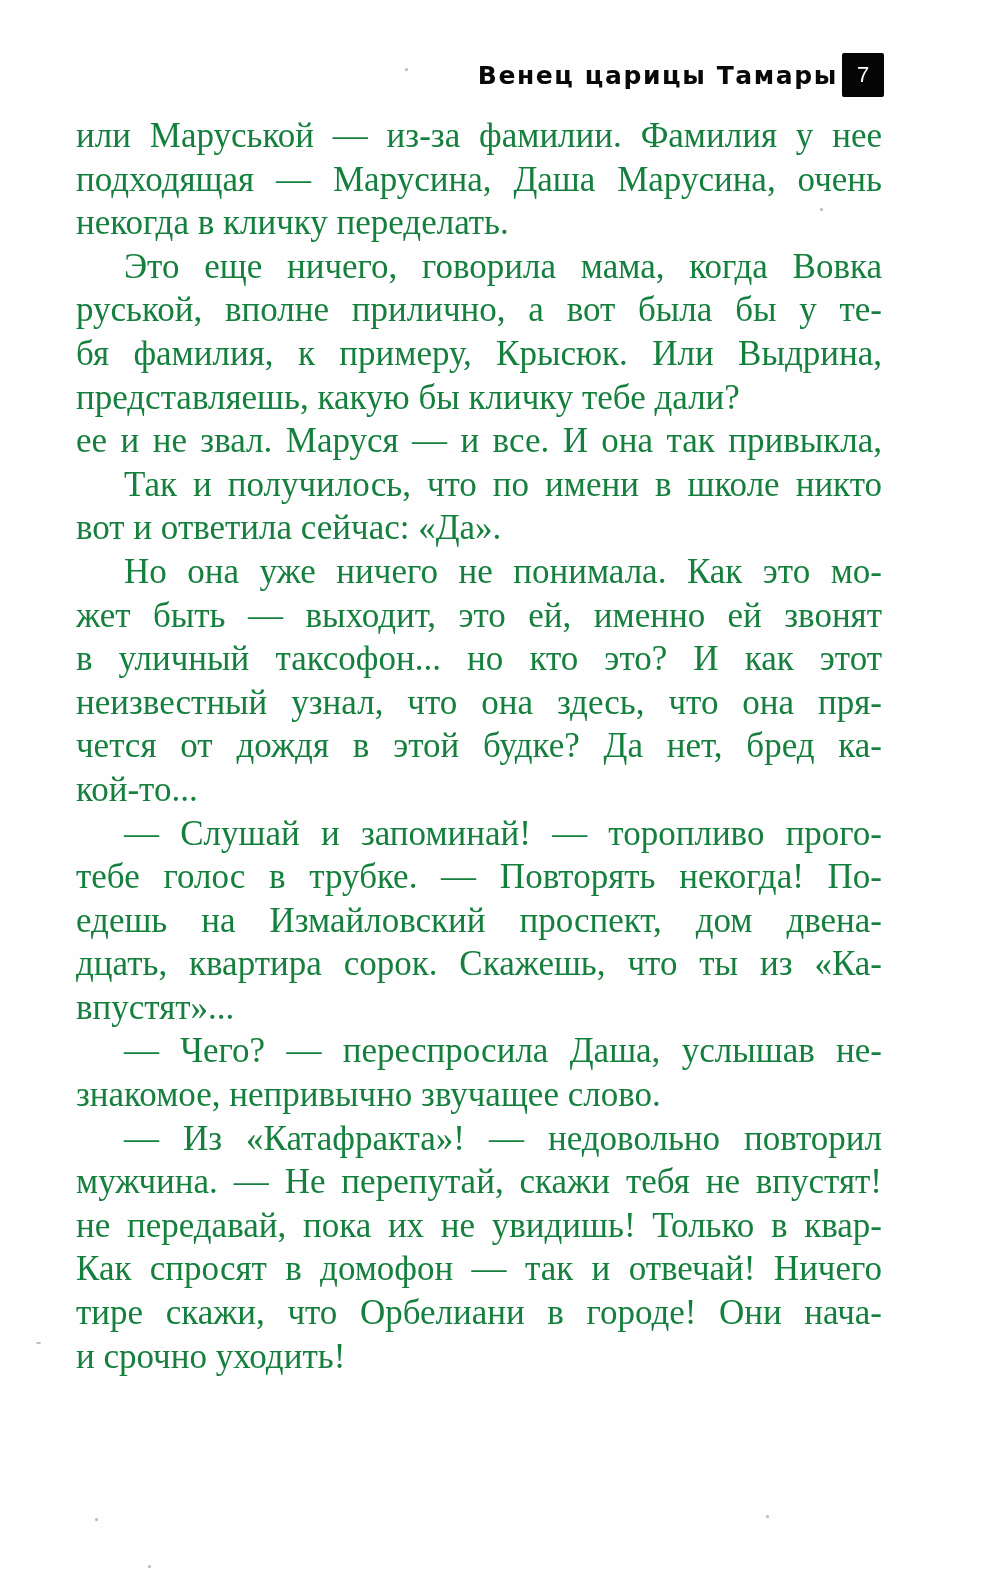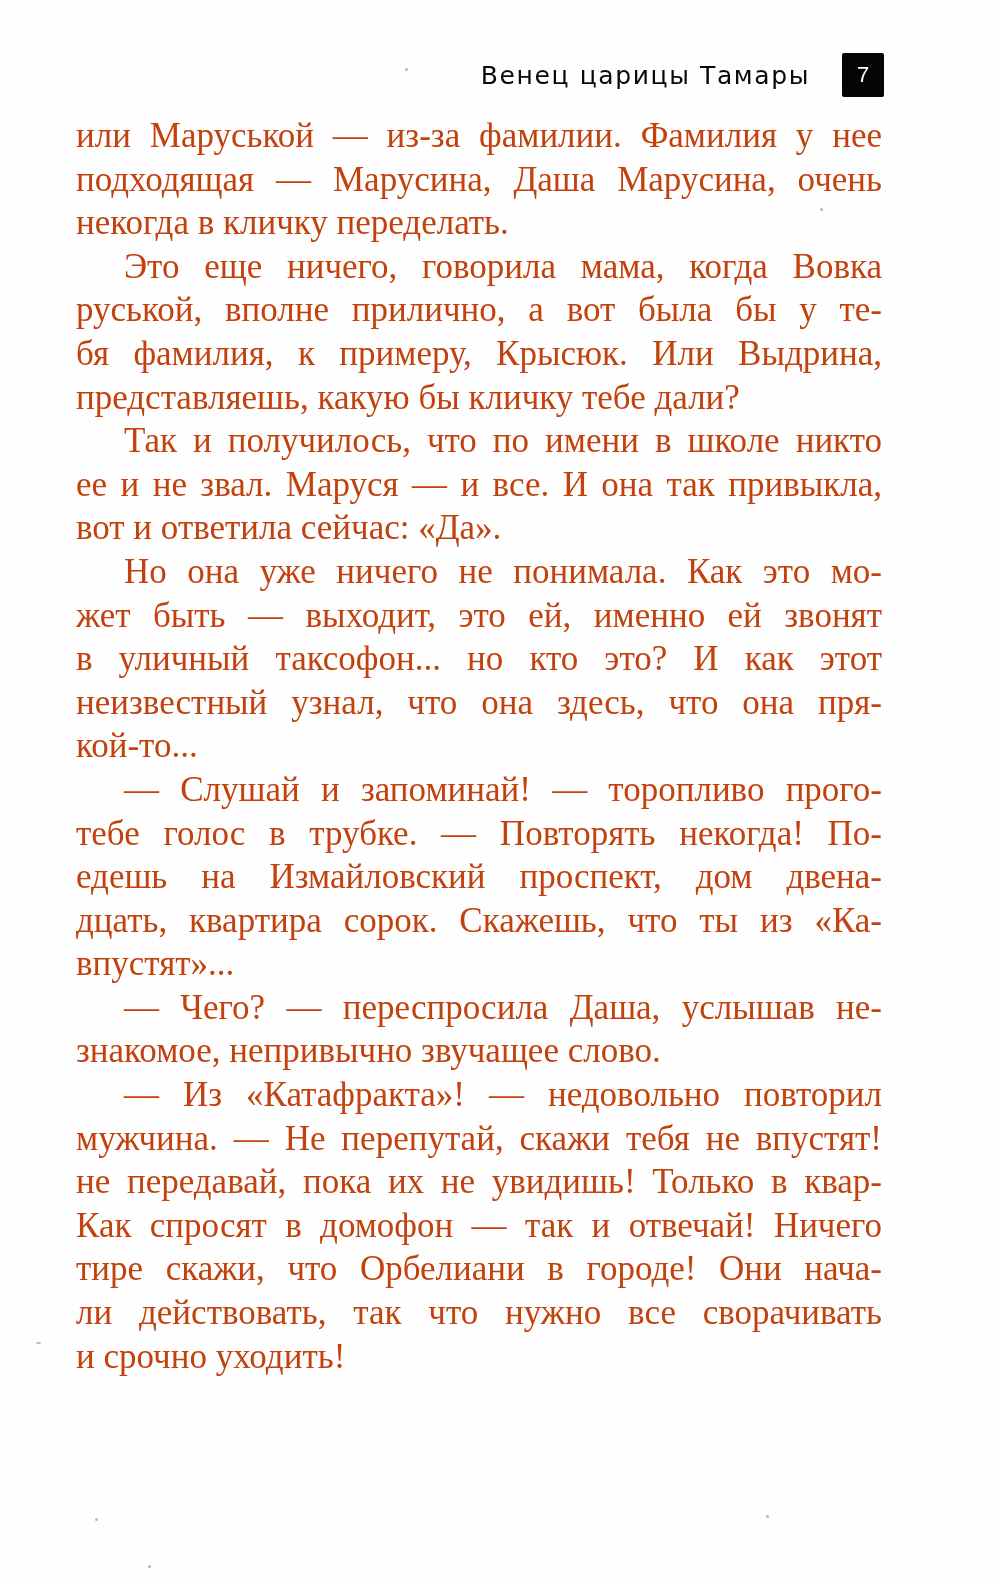--- a/index.html
+++ b/index.html
@@ -26,25 +26,25 @@
       top: 52px;
       left: 400px;
       width: 484px;
       height: 46px;
       display: flex;
       justify-content: flex-end;
       align-items: center;
     }
     .header-title {
       font-family: "DejaVu Sans", sans-serif;
-      font-weight: normal;
+      font-weight: bold;
       font-size: 25px;
       letter-spacing: 1.6px;
       color: #080808;
-      margin-right: 32px;
+      margin-right: 4px;
       white-space: nowrap;
     }
     .page-number-box {
       width: 42px;
       height: 44px;
       background: #050505;
       border-radius: 2px;
       display: flex;
       align-items: center;
       justify-content: center;
@@ -56,21 +56,21 @@
       line-height: 1;
     }
     .body-text {
       position: absolute;
       top: 114px;
       left: 76px;
       width: 806px;
       font-family: "Liberation Serif", serif;
       font-size: 35px;
       line-height: 43.6px;
-      color: #c2410c;
+      color: #15803d;
     }
     .line {
       display: block;
       height: 43.6px;
       white-space: nowrap;
       text-align: justify;
       text-align-last: justify;
       overflow: visible;
     }
     .line.last {
@@ -101,41 +101,41 @@
   </div>
 
   <div class="body-text" id="body-text">
     <span class="line">или Маруськой — из-за фамилии. Фамилия у нее</span>
     <span class="line">подходящая — Марусина, Даша Марусина, очень</span>
     <span class="line last">некогда в кличку переделать.</span>
     <span class="line indent">Это еще ничего, говорила мама, когда Вовка</span>
     <span class="line">руськой, вполне прилично, а вот была бы у те-</span>
     <span class="line">бя фамилия, к примеру, Крысюк. Или Выдрина,</span>
     <span class="line last">представляешь, какую бы кличку тебе дали?</span>
+    <span class="line">ее и не звал. Маруся — и все. И она так привыкла,</span>
     <span class="line indent">Так и получилось, что по имени в школе никто</span>
-    <span class="line">ее и не звал. Маруся — и все. И она так привыкла,</span>
     <span class="line last">вот и ответила сейчас: «Да».</span>
     <span class="line indent">Но она уже ничего не понимала. Как это мо-</span>
     <span class="line">жет быть — выходит, это ей, именно ей звонят</span>
     <span class="line">в уличный таксофон... но кто это? И как этот</span>
     <span class="line">неизвестный узнал, что она здесь, что она пря-</span>
+    <span class="line">чется от дождя в этой будке? Да нет, бред ка-</span>
     <span class="line last">кой-то...</span>
     <span class="line indent">— Слушай и запоминай! — торопливо прого-</span>
     <span class="line">тебе голос в трубке. — Повторять некогда! По-</span>
     <span class="line">едешь на Измайловский проспект, дом двена-</span>
     <span class="line">дцать, квартира сорок. Скажешь, что ты из «Ка-</span>
     <span class="line last">впустят»...</span>
     <span class="line indent">— Чего? — переспросила Даша, услышав не-</span>
     <span class="line last">знакомое, непривычно звучащее слово.</span>
     <span class="line indent">— Из «Катафракта»! — недовольно повторил</span>
     <span class="line">мужчина. — Не перепутай, скажи тебя не впустят!</span>
     <span class="line">не передавай, пока их не увидишь! Только в квар-</span>
     <span class="line">Как спросят в домофон — так и отвечай! Ничего</span>
     <span class="line">тире скажи, что Орбелиани в городе! Они нача-</span>
-    <span class="line">ли действовать, так что нужно все сворачивать</span>
     <span class="line last">и срочно уходить!</span>
   </div>
 
   <span class="speck" style="left:405px; top:68px;"></span>
   <span class="speck" style="left:820px; top:208px;"></span>
   <span class="speck" style="left:36px; top:1342px; width:5px; height:2px;"></span>
   <span class="speck" style="left:95px; top:1518px;"></span>
   <span class="speck" style="left:148px; top:1565px;"></span>
   <span class="speck" style="left:766px; top:1515px;"></span>
 </div>

